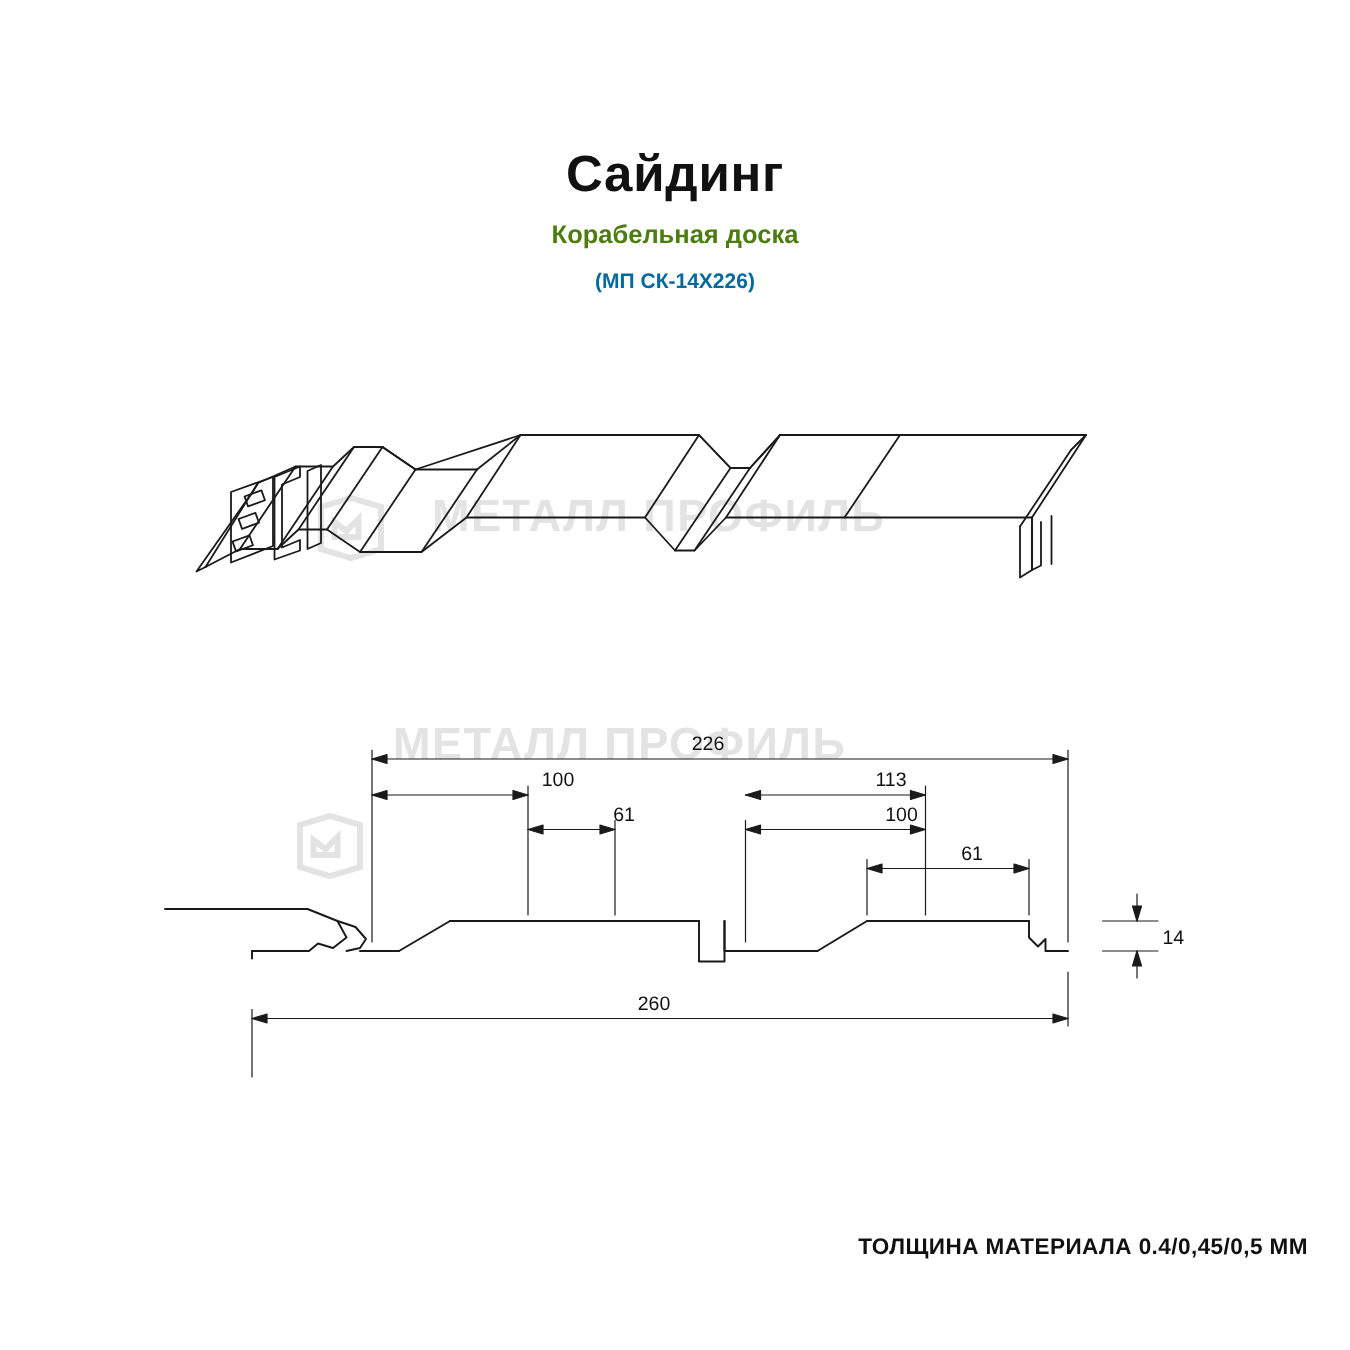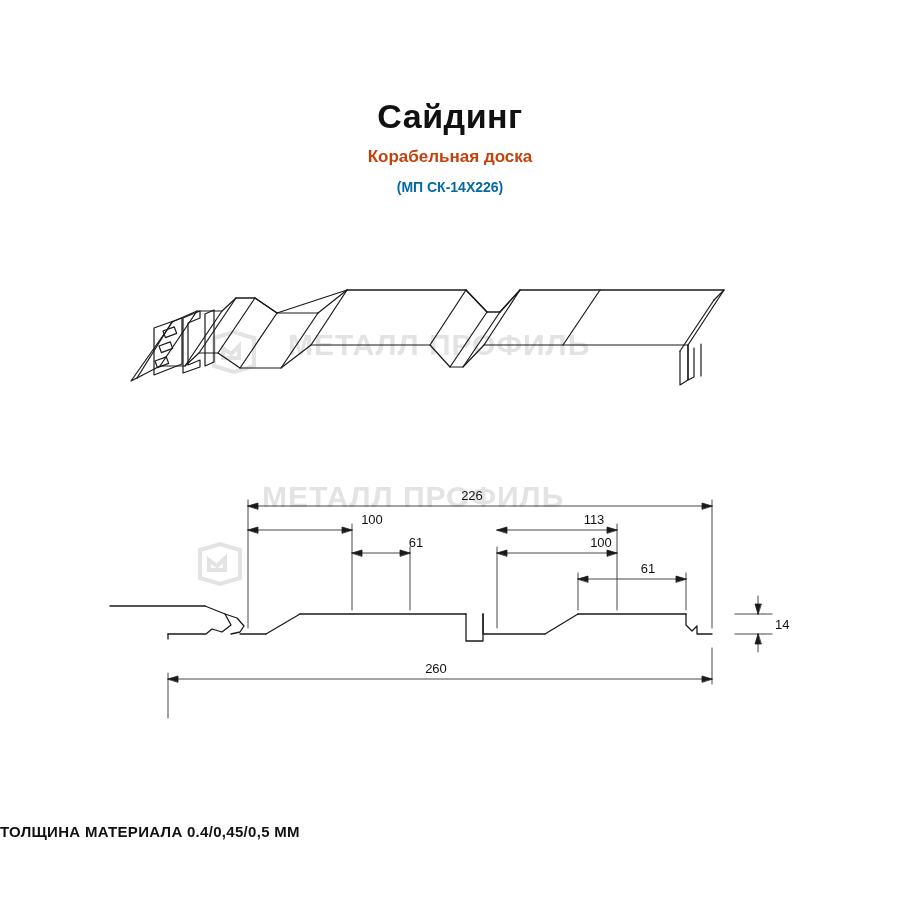--- a/index.html
+++ b/index.html
@@ -30,34 +30,34 @@
     font-size: 34px;
     font-weight: bold;
     letter-spacing: 0.5px;
     line-height: 1.1;
     color: #111111;
   }
   .title-sub {
     font-size: 17px;
     font-weight: bold;
     margin-top: 12px;
-    color: #c2410c;
+    color: #4d7c0f;
   }
   .title-code {
     font-size: 14px;
     font-weight: bold;
     margin-top: 12px;
     color: #0369a1;
   }
   .footer-note {
     position: absolute;
     left: 0;
     top: 795px;
     width: 872px;
-    text-align: left;
+    text-align: right;
     font-size: 15px;
     font-weight: bold;
     letter-spacing: 0.3px;
     color: #111111;
   }
   .drawing {
     position: absolute;
     left: 0;
     top: 0;
     width: 900px;

